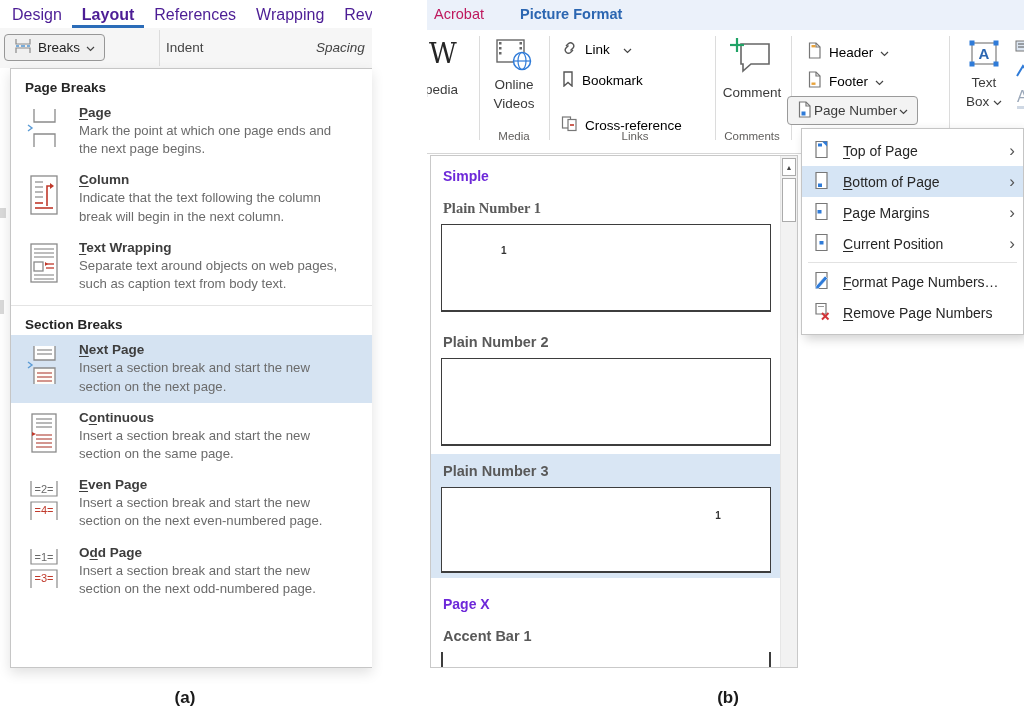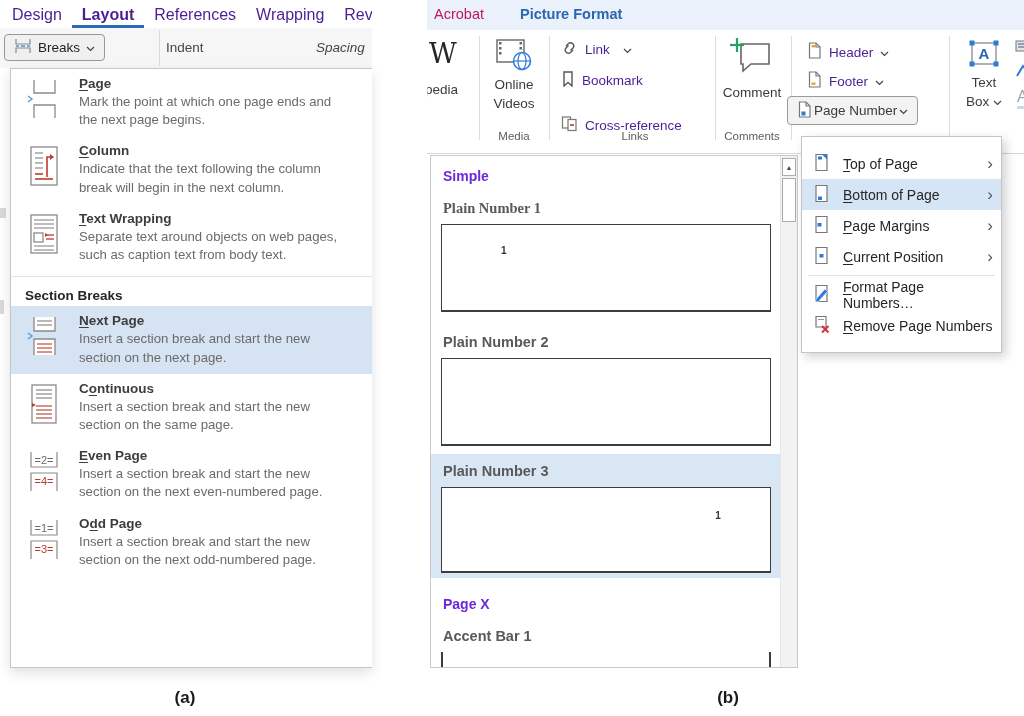--- a/index.html
+++ b/index.html
@@ -30,38 +30,38 @@
   
   .frag { position:absolute; background:#d9d9d9; }
 
   
   .b-band { left:427px; top:0; width:597px; height:30px; background:#ebf1fa; }
   .b-tab { position:absolute; top:6px; font-size:14.5px; color:#be185d; }
   .b-tab.ctx { color:#2b66b1; font-weight:700; }
   .b-ribbon { left:427px; top:30px; width:597px; height:124px; background:#fff; border-bottom:1px solid #d6d6d6; overflow:hidden; }
   .vdiv-b { position:absolute; top:6px; width:1px; height:104px; background:#dcdcdc; }
   .grp-label { position:absolute; top:100px; font-size:11.5px; color:#605e5c; text-align:center; }
-  .rb-row { position:absolute; display:flex; align-items:center; gap:7px; font-size:13.5px; color:#4c1d95; white-space:nowrap; }
+  .rb-row { position:absolute; display:flex; align-items:center; gap:7px; font-size:13.5px; color:#000000; white-space:nowrap; }
   .big-btn-label { position:absolute; text-align:center; font-size:13.5px; color:#3b3b3b; line-height:1.4; }
   .pagenum-btn { position:absolute; left:360px; top:66px; height:29px; display:flex; align-items:center; gap:2px; padding:0 9px; border:1px solid #9a9a9a; border-radius:4px; background:#f3f3f3; font-size:13.5px; color:#3b3b3b; white-space:nowrap; }
   .serif-w { font-family:"DejaVu Serif", serif; font-size:27px; color:#262626; }
 
   
   .b-gallery { left:430px; top:155px; width:368px; height:513px; background:#fff; border:1px solid #c9c9c9; overflow:hidden; }
   .gal-header { position:absolute; left:12px; font-size:14px; font-weight:700; color:#6d28d9; }
   .gal-item-label { position:absolute; left:12px; font-size:14.5px; font-weight:700; color:#595959; }
   .gal-box { position:absolute; left:10px; width:330px; height:88px; background:#fff; border:1px solid #3d3d3d; border-bottom-width:2px; }
   .gal-num { position:absolute; font-size:10px; font-weight:700; color:#333; }
   .gal-sel { position:absolute; left:0; top:298px; width:351px; height:124px; background:#d9e6f4; }
   .gal-partial { position:absolute; left:10px; top:496px; width:330px; height:17px; border-left:2px solid #3d3d3d; border-right:2px solid #3d3d3d; }
   .scrollbar { position:absolute; right:0; top:0; width:17px; height:513px; background:#f2f2f2; border-left:1px solid #e6e6e6; }
   .scr-btn { position:absolute; left:1px; width:14px; background:#fff; border:1px solid #ababab; display:flex; align-items:center; justify-content:center; font-size:7px; color:#444; }
 
   
-  .b-menu { left:801px; top:136px; width:201px; background:#fff; border:1px solid #c5c5c5; box-shadow:4px 4px 10px rgba(0,0,0,.18); padding:11px 0; }
+  .b-menu { left:801px; top:128px; width:223px; background:#fff; border:1px solid #c5c5c5; box-shadow:4px 4px 10px rgba(0,0,0,.18); padding:6px 0; }
   .pn-item { display:flex; align-items:center; gap:13px; height:31px; padding:0 8px 0 11px; font-size:14px; color:#262626; }
   .pn-item.selected { background:#d6e5f5; }
   .pn-chevron { margin-left:auto; font-size:17px; color:#555; line-height:1; }
   .pn-sep { border-top:1px solid #e2e2e2; margin:3px 6px; }
 
   .caption { position:absolute; width:70px; text-align:center; font-size:17px; font-weight:700; color:#1a1a1a; }
 </style>
 </head>
 <body>
 
@@ -95,20 +95,21 @@
     </div>
     <div class="vdiv-a"></div>
     <div class="rib-label" style="left:166px;">Indent</div>
     <div class="rib-label" style="left:316px;font-style:italic;">Spacing</div>
   </div>
 
   <div class="frag" style="left:0;top:208px;width:6px;height:10px;"></div>
   <div class="frag" style="left:0;top:300px;width:4px;height:14px;"></div>
 
   <div class="abs a-menu">
+    <div class="menu-header">Page Breaks</div>
 
     <div class="break-item">
       <span class="break-icon">
         <svg width="34" height="42" viewBox="0 0 34 42">
             <path d="M7 2 V15 H28 V2" fill="none" stroke="#8a8a8a" stroke-width="1.3"></path>
             <path d="M7 40 V27 H28 V40" fill="none" stroke="#8a8a8a" stroke-width="1.3"></path>
             <path d="M1 18 L5 21 L1 24" fill="none" stroke="#5b9bd5" stroke-width="1.4"></path>
           </svg>
       </span>
       <span class="break-text">

